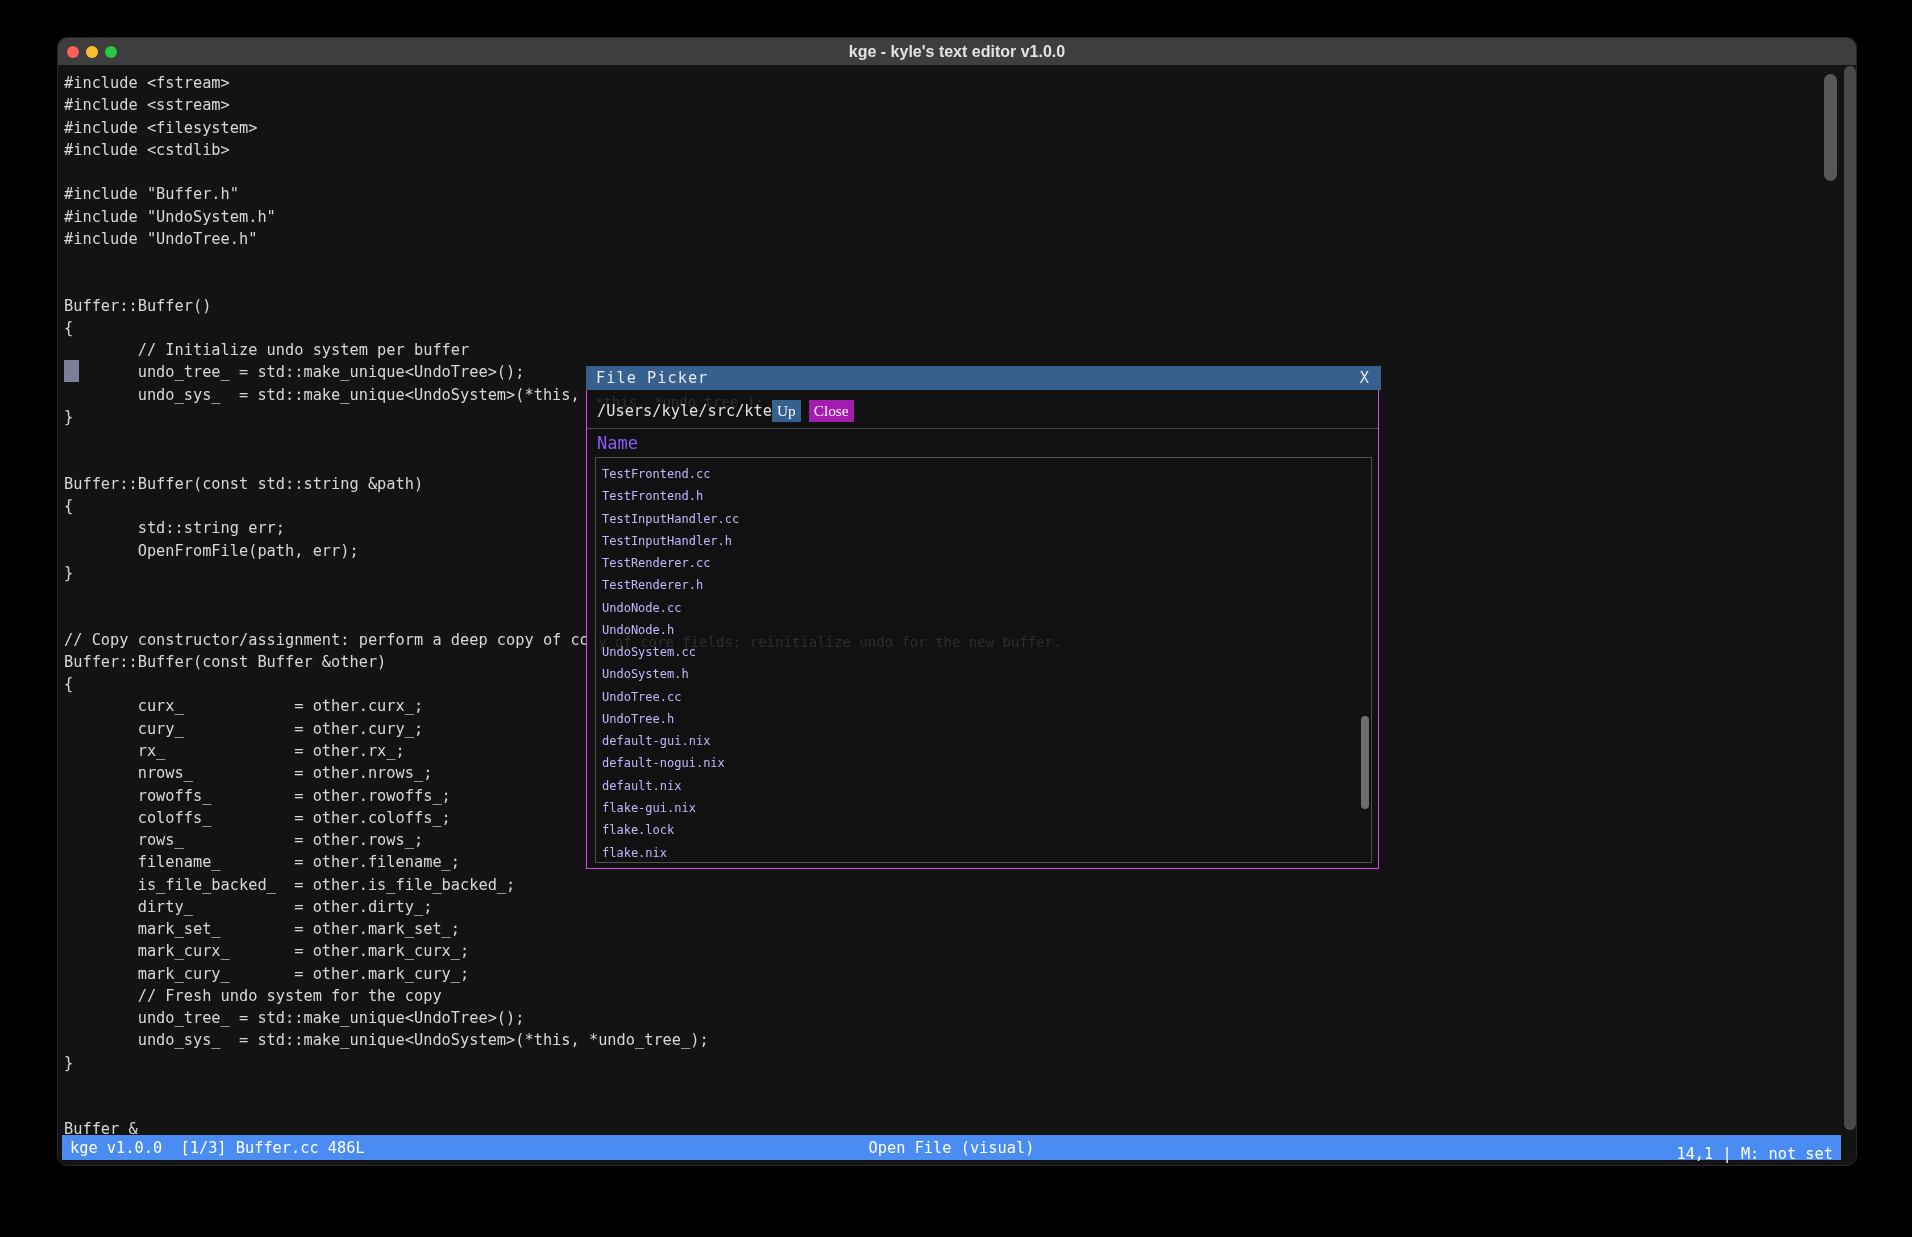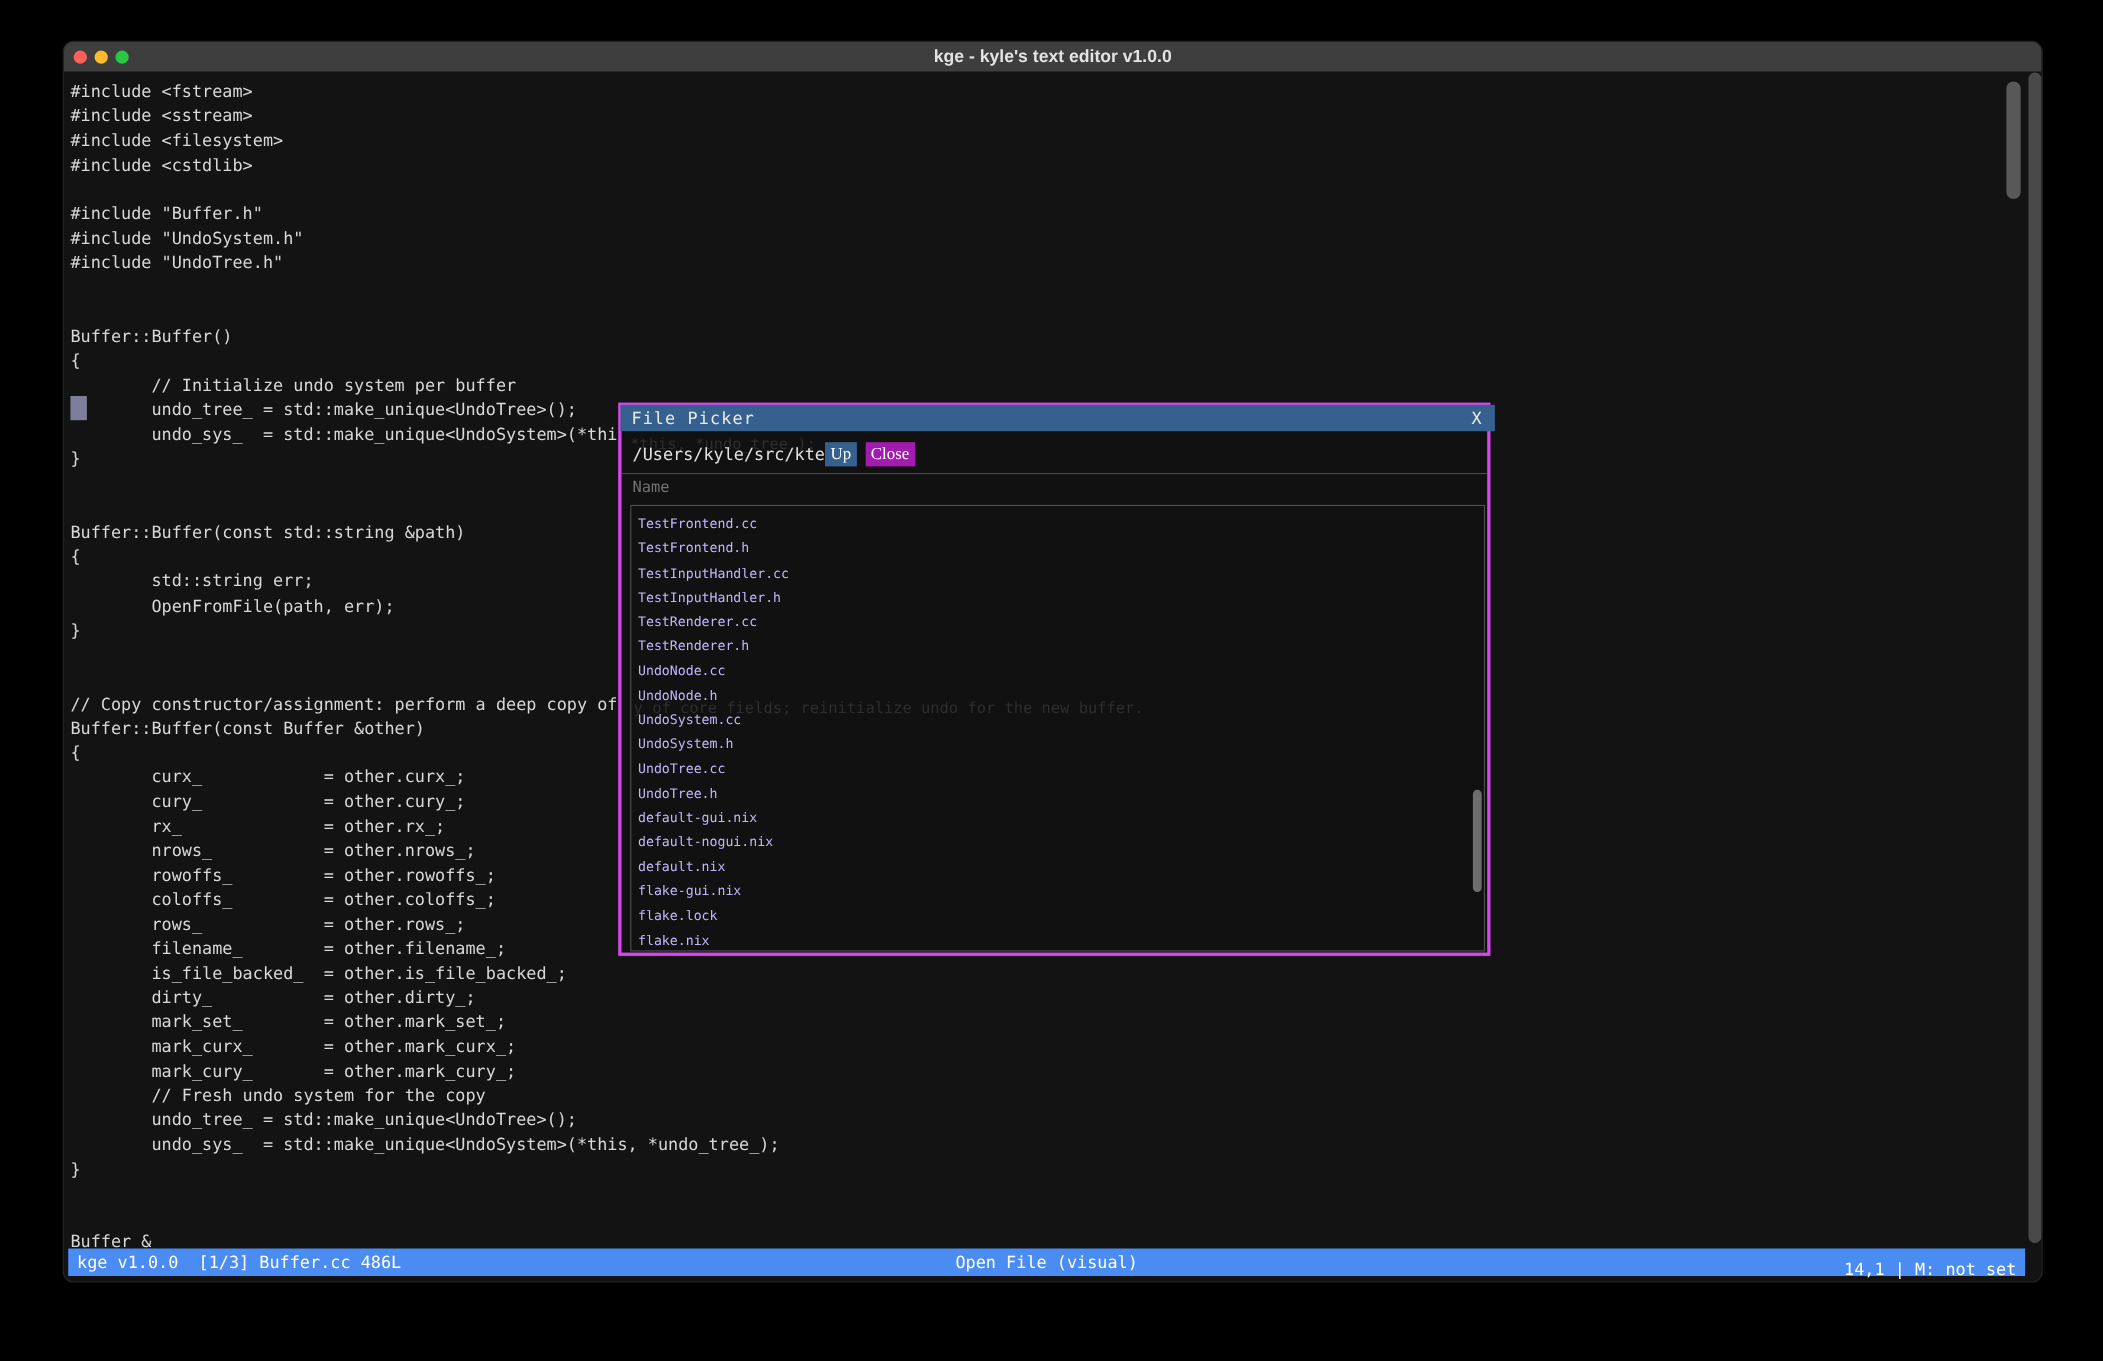--- a/index.html
+++ b/index.html
@@ -39,22 +39,22 @@
   .editor-scroll-thumb {
     position:absolute; left:1766px; top:36px; width:13px; height:107px;
     background:#585858; border-radius:7px;
   }
   .editor-scroll-gutter {
     position:absolute; left:1786px; top:28px; width:12px; height:1064px;
     background:#494949; border-radius:6px;
   }
 
   .dialog {
-    position:absolute; left:504px; top:328px; width:793px; height:503px;
-    background:#111111; border:3px solid #d946ef;
+    position:absolute; left:528px; top:328px; width:793px; height:503px;
+    background:#111111; border:1px solid #d946ef;
   }
   .dialog-titlebar {
     position:absolute; left:-1px; top:-1px; width:795px; height:24px;
     display:flex; align-items:center; justify-content:space-between;
     padding:0 12px 0 10px;
     font-size:15.3px; color:#eaeaea;
   }
   .dialog-title { letter-spacing:1px; }
   .dialog-close { color:#eaeaea; cursor:default; }
 
@@ -70,21 +70,21 @@
     font-size:15.3px; color:#e2e2e2;
     border-bottom:1px solid #4a4a4a;
   }
   .path-text { margin-right:0; }
   .btn {
     color:#fff; font-size:15.3px; padding:2px 5px; margin-right:8px;
     border:none; font-family:Liberation Serif, serif; cursor:default;
   }
 
   .col-header {
-    position:absolute; left:10px; top:66px; font-size:14px; color:#737373;
+    position:absolute; left:10px; top:66px; font-size:17px; color:#8b5cf6;
   }
 
   .file-list {
     position:absolute; left:8px; top:90px; width:777px; height:406px;
     border:1px solid #4f4f4f; padding:5px 0 0 6px; overflow:hidden;
   }
   .file-item {
     font-size:12px; line-height:22.26px; color:#c4b5fd; white-space:pre;
   }
   .ghost-list { left:2px; top:173px; }

